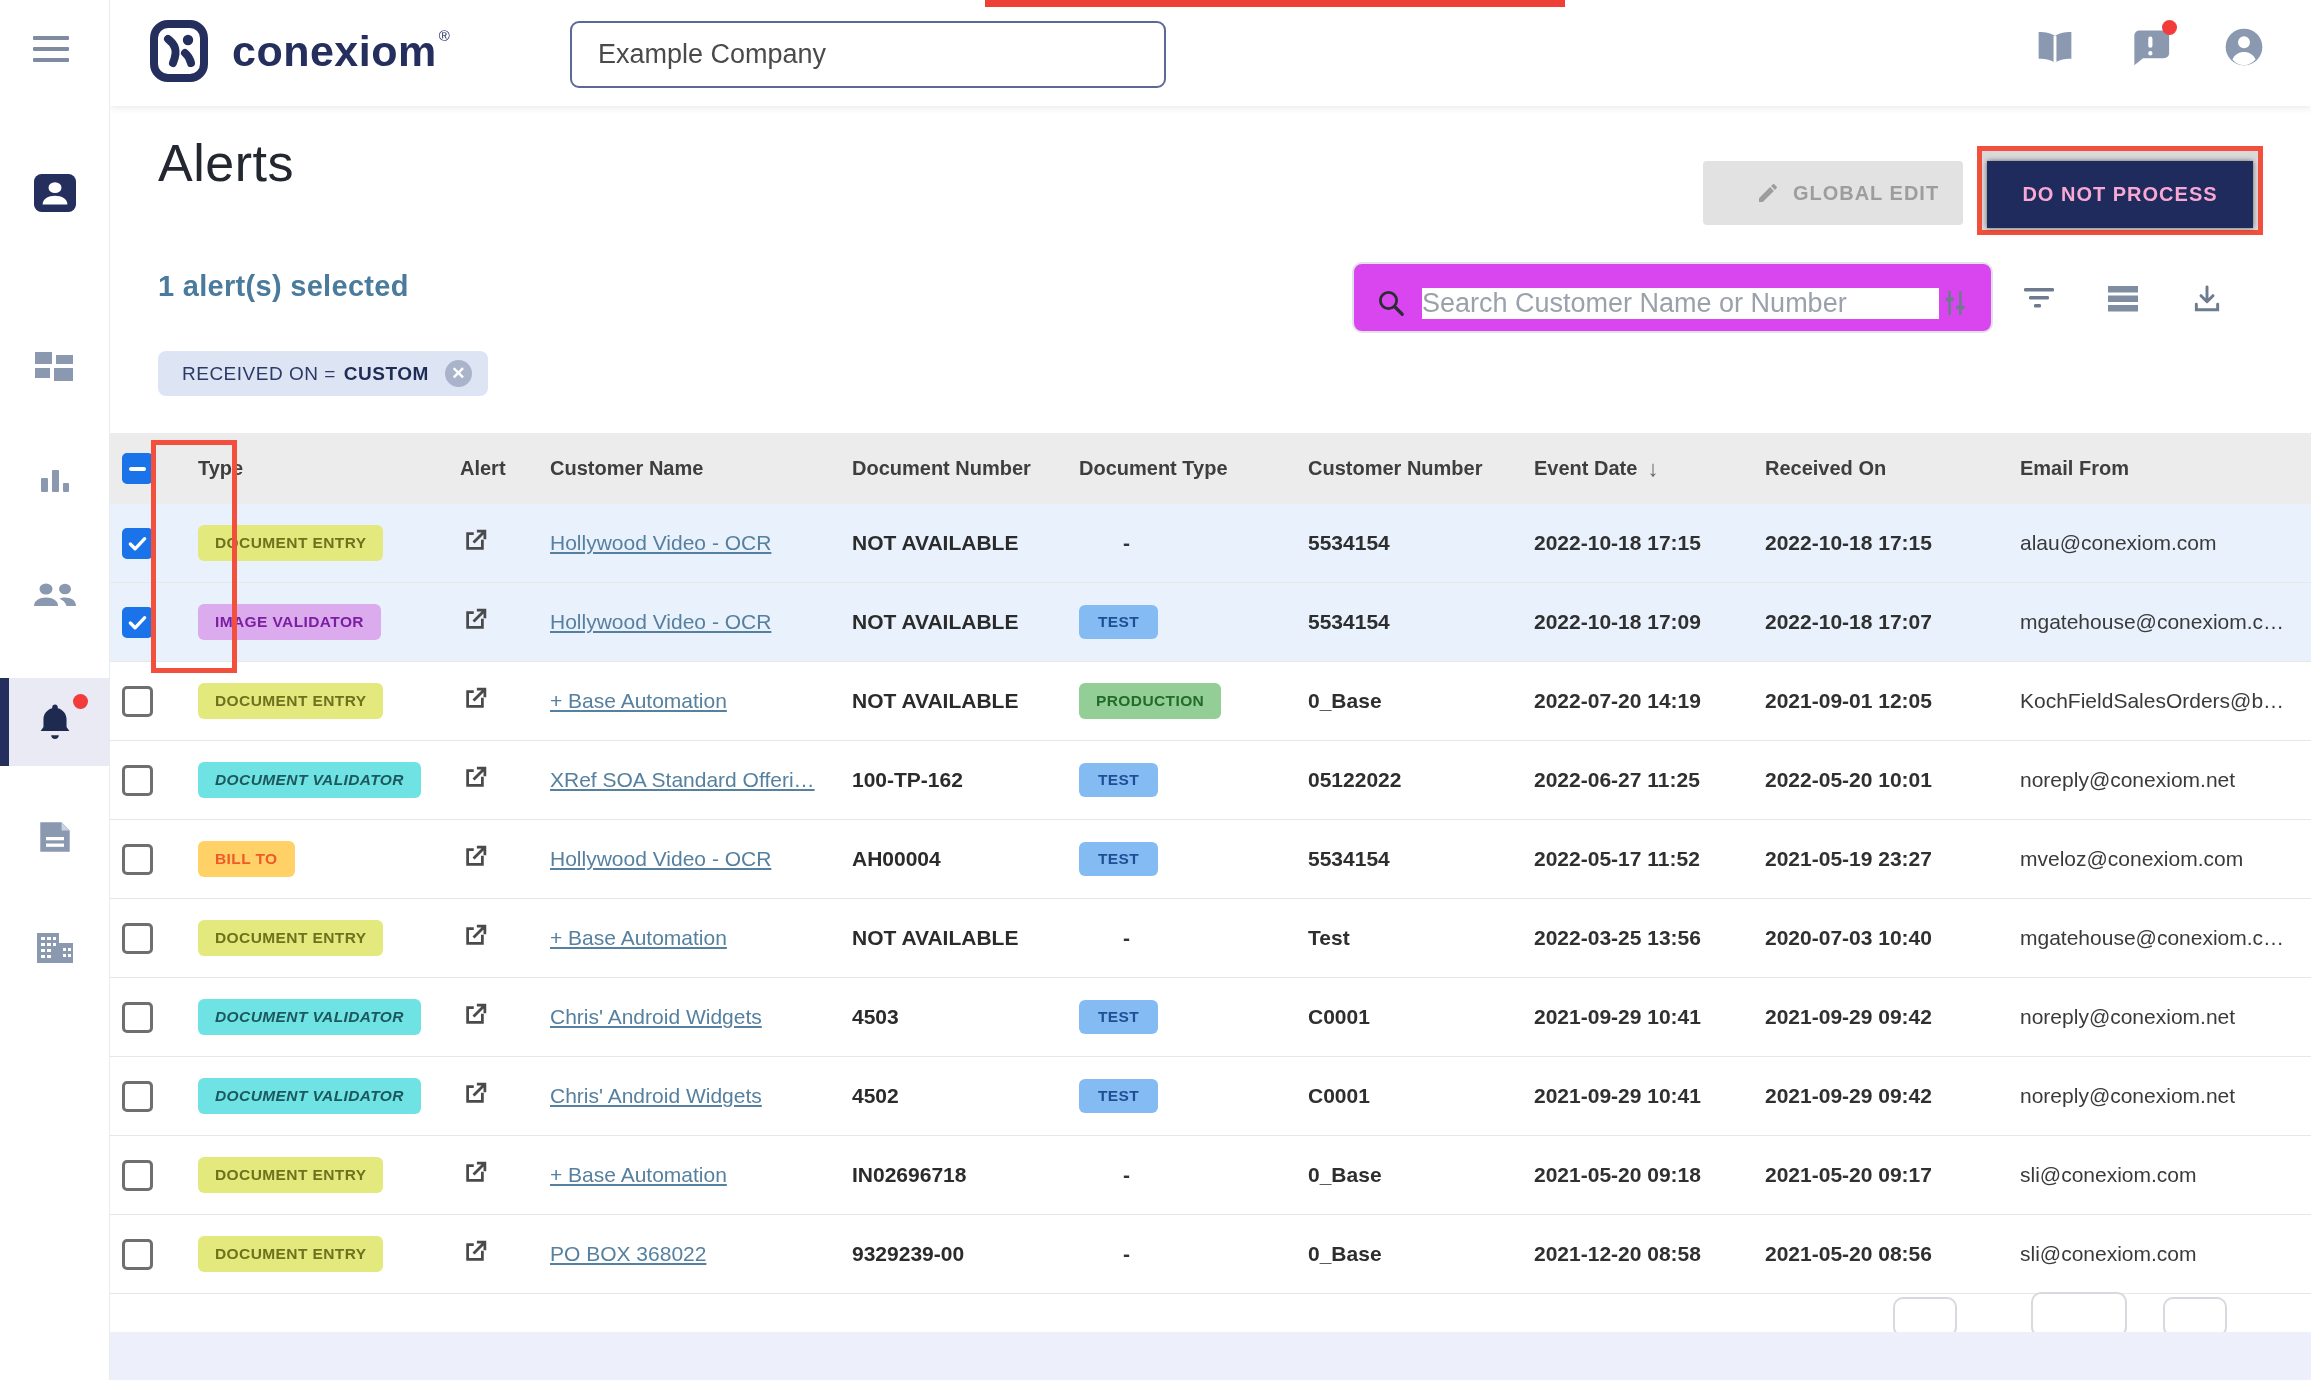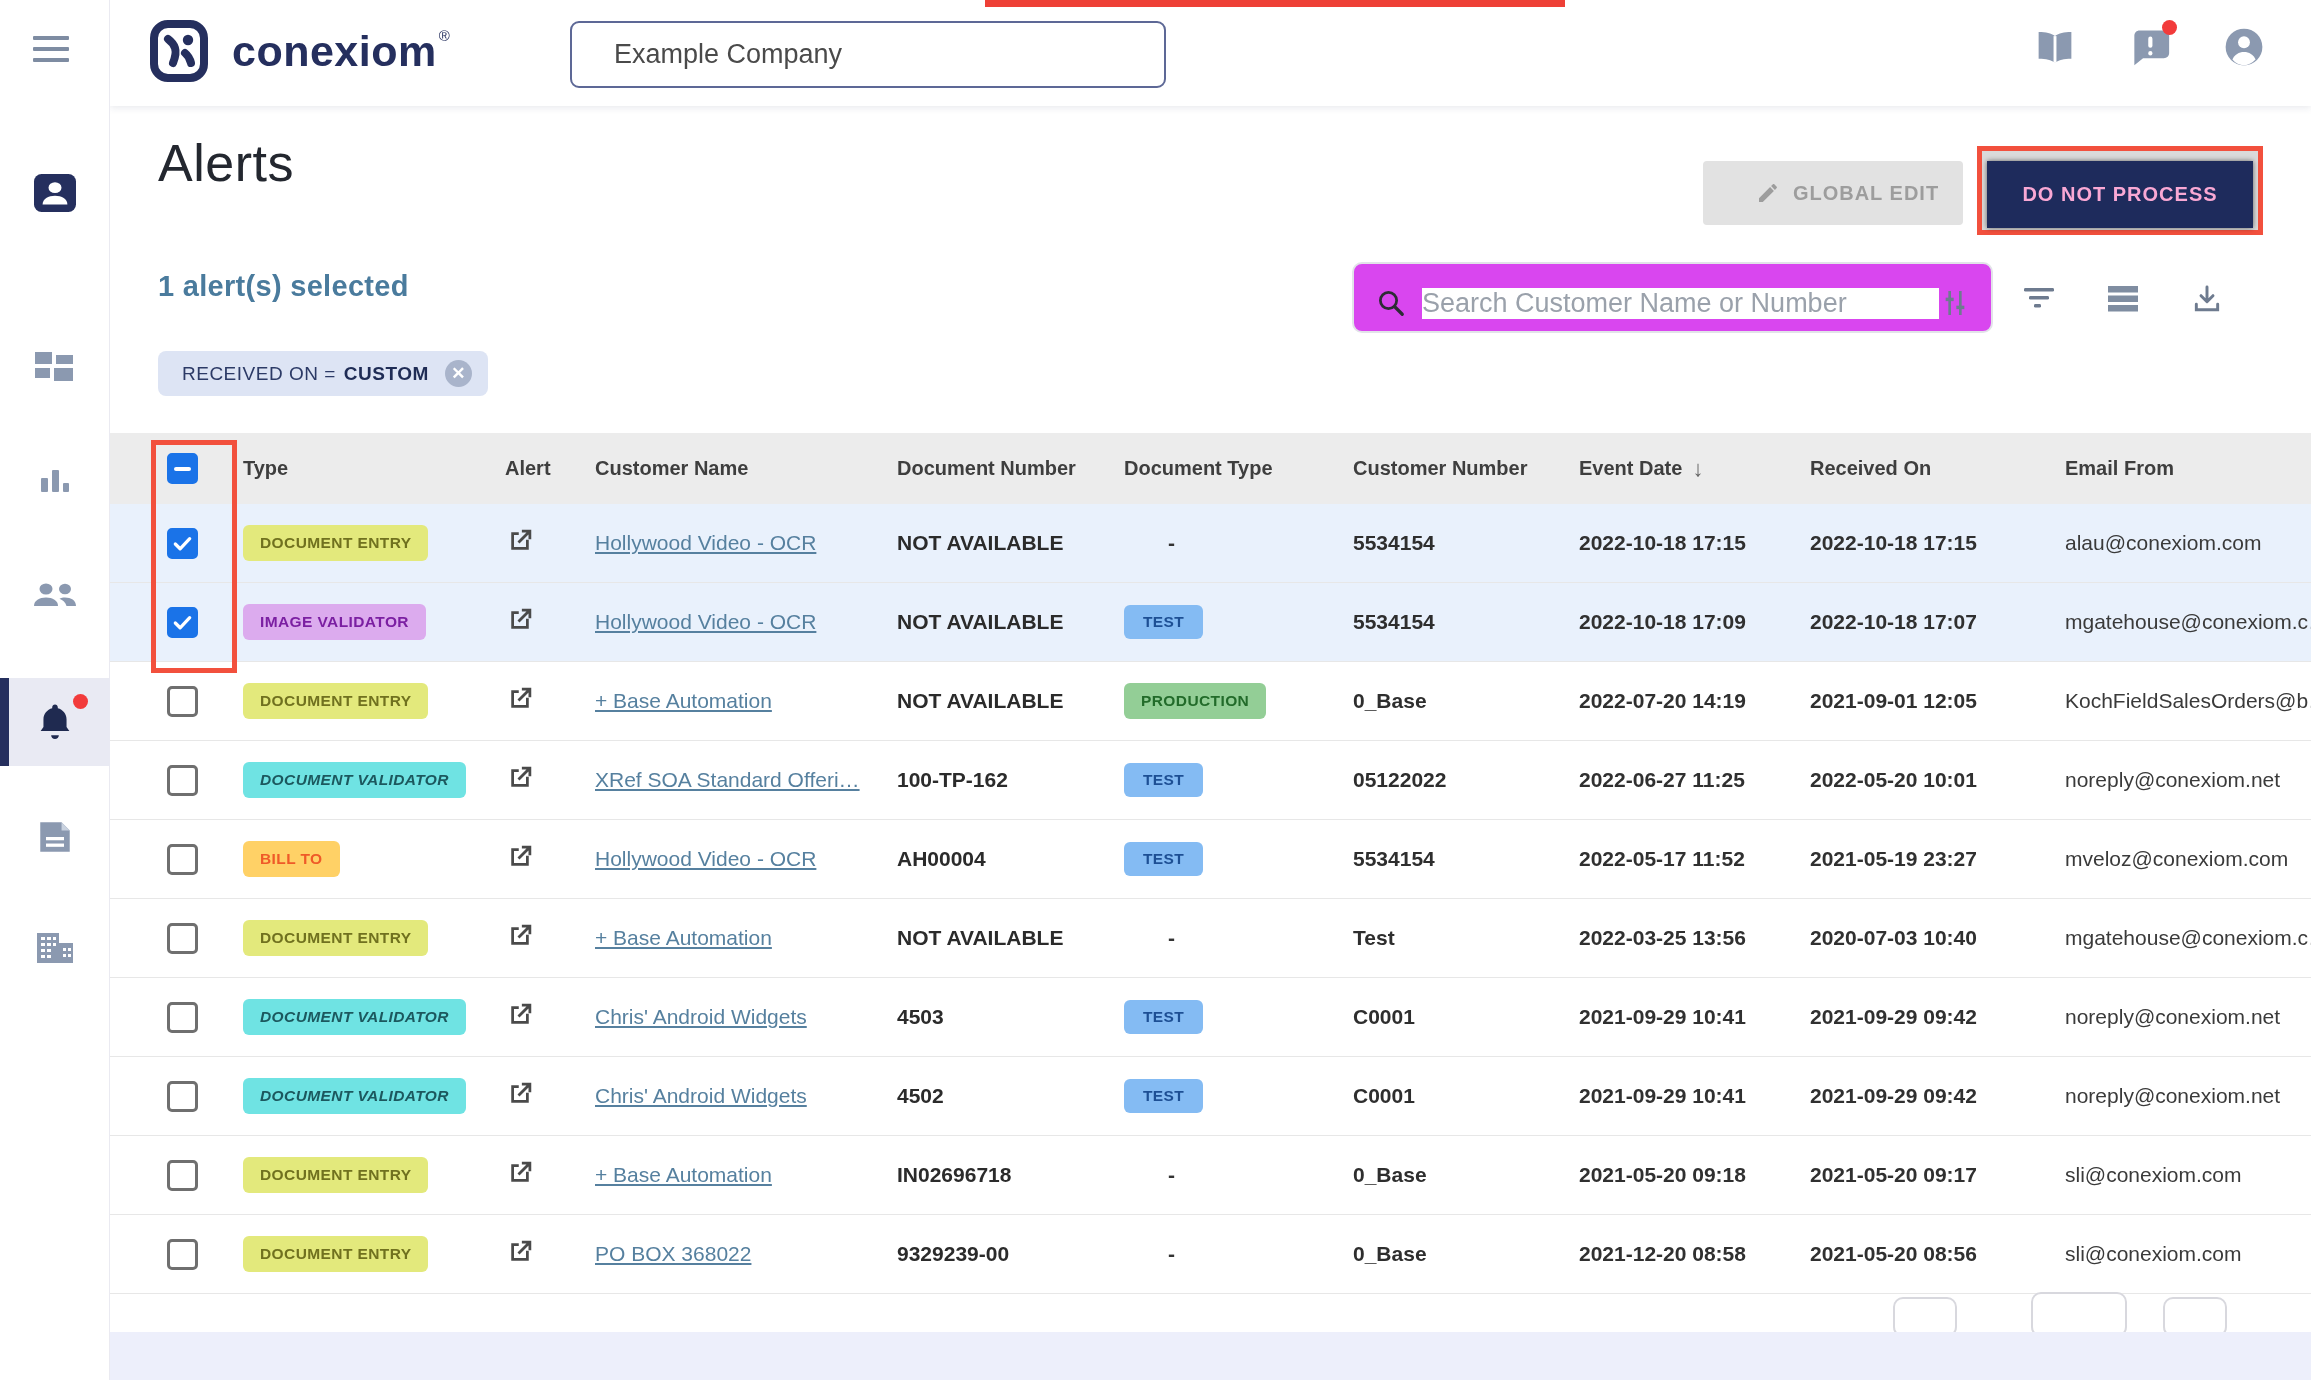--- a/index.html
+++ b/index.html
@@ -14,21 +14,21 @@
   .side-item { left:0; width:110px; height:88px; display:flex; align-items:center; justify-content:center; cursor:pointer; }
   .side-item.active { background:#e9eaf3; }
   .side-item.active::before { content:""; position:absolute; left:0; top:0; width:9px; height:100%; background:#252f5e; }
   .red-dot { position:absolute; width:15px; height:15px; border-radius:50%; background:#f23b3b; }
 
   
   .topbar { left:110px; top:0; width:2201px; height:106px; background:#fff; box-shadow:0 2px 7px rgba(40,50,90,.10); z-index:4; }
   .logo { left:40px; top:20px; display:flex; align-items:center; }
   .logo-text { font-size:43px; font-weight:600; color:#252f5e; letter-spacing:0.5px; margin-left:24px; }
   .logo-reg { font-size:15px; color:#252f5e; vertical-align:top; position:relative; top:-16px; left:2px; font-weight:400;}
-  .company-input { left:460px; top:21px; width:596px; height:67px; border:2px solid #5d6896; border-radius:9px; font-size:27px; color:#4a4a4a; padding-left:42px; outline:none; font-family:"Liberation Sans",sans-serif; background:#fff;}
+  .company-input { left:460px; top:21px; width:596px; height:67px; border:2px solid #5d6896; border-radius:9px; font-size:27px; color:#4a4a4a; padding-left:26px; outline:none; font-family:"Liberation Sans",sans-serif; background:#fff;}
   .top-icons { right:46px; top:26px; display:flex; gap:52px; align-items:center; }
   .top-icon { position:relative; cursor:pointer; }
 
   
   .annotate { border:5px solid #f2503d; z-index:50; pointer-events:none; }
   .top-red-strip { left:985px; top:0; width:580px; height:7px; background:#ee4036; z-index:60; }
 
   
   .page-title { left:158px; top:133px; font-size:52px; font-weight:500; color:#23272f; letter-spacing:0.5px; }
   .btn-global { left:1703px; top:161px; width:260px; height:64px; background:#e2e2e2; border:none; border-radius:4px; color:#9d9d9d; font-size:20px; font-weight:700; letter-spacing:1px; display:flex; align-items:center; justify-content:center; gap:13px; font-family:"Liberation Sans",sans-serif; cursor:default;padding-left:29px;}
@@ -44,21 +44,21 @@
   .toolbar-right { left:2022px; top:283px; display:flex; gap:50px; align-items:center; }
 
   
   .chip { left:158px; top:351px; height:45px; background:#dde4f4; border-radius:8px; display:inline-flex; align-items:center; padding:0 16px 0 24px; gap:8px; }
   .chip-field { font-size:19px; color:#2c3a66; letter-spacing:0.5px; font-weight:500;}
   .chip-value { font-size:19px; color:#1f2c55; font-weight:800; letter-spacing:0.5px;text-align:right;}
   .chip-close { width:27px; height:27px; border-radius:50%; background:#a9b4cb; color:#fff; display:flex; align-items:center; justify-content:center; font-size:17px; margin-left:8px; cursor:pointer; font-weight:700;}
 
   
   .table-card { left:110px; top:433px; width:2201px; height:899px; background:#fff; border-radius:0 0 18px 18px; overflow:hidden; z-index:1;}
-  .thead-row, .trow { display:grid; grid-template-columns:88px 262px 90px 302px 227px 229px 226px 231px 255px minmax(0,1fr); align-items:center; padding-left:45px; }
+  .thead-row, .trow { display:grid; grid-template-columns:88px 262px 90px 302px 227px 229px 226px 231px 255px minmax(0,1fr); align-items:center; }
   .thead-row { height:71px; background:#ececec; }
   .th { font-size:20px; font-weight:700; color:#3e3e3e; display:flex; align-items:center; gap:10px; cursor:pointer;}
   .sort { font-size:22px; color:#666; font-weight:400; }
   .trow { height:79px; border-bottom:1px solid #e7e7e7; background:#fff; }
   .trow.selected { background:#e9f1fc; }
   .cell { font-size:21px; color:#333; overflow:hidden; white-space:nowrap; }
   .c-docnum { font-weight:700; color:#2b2b2b; }
   .c-custnum { font-weight:600; color:#2e2e2e; }
   .c-event, .c-received { font-weight:600; color:#303030; }
   .c-email { color:#3a3a3a; }

